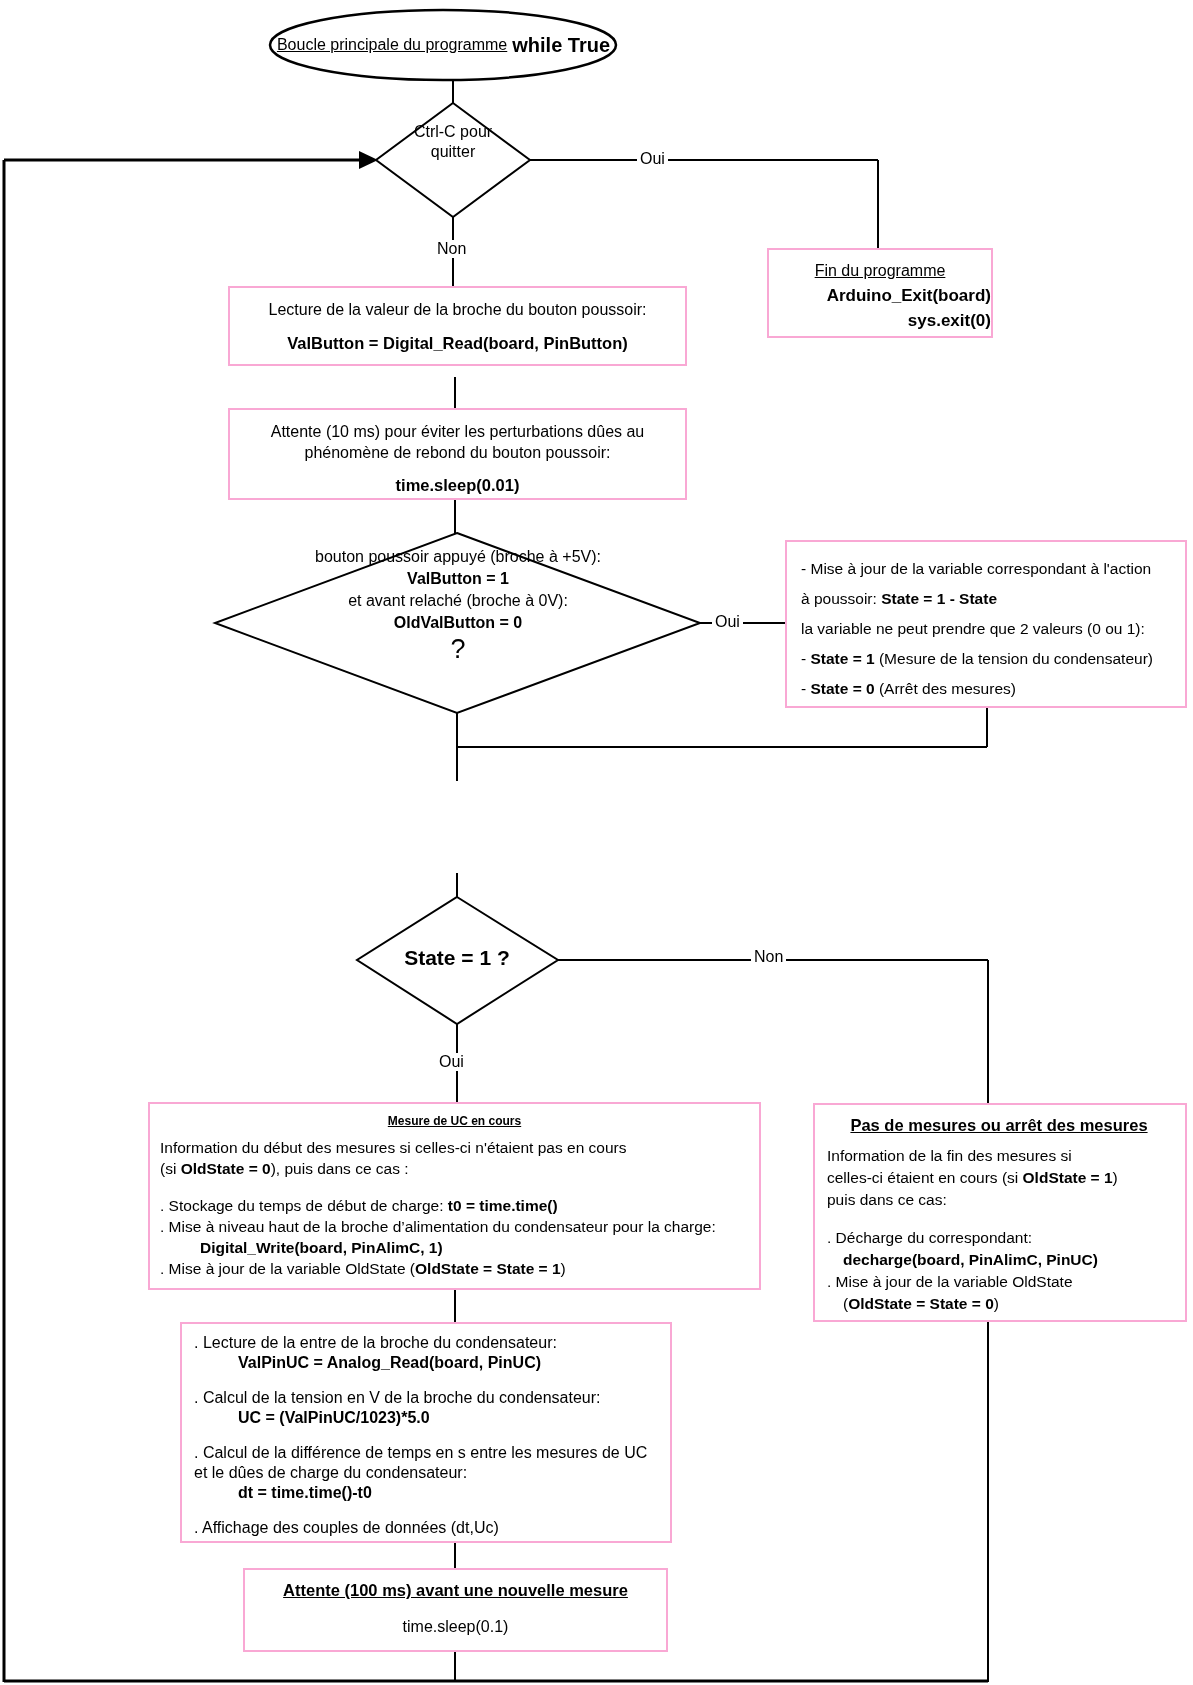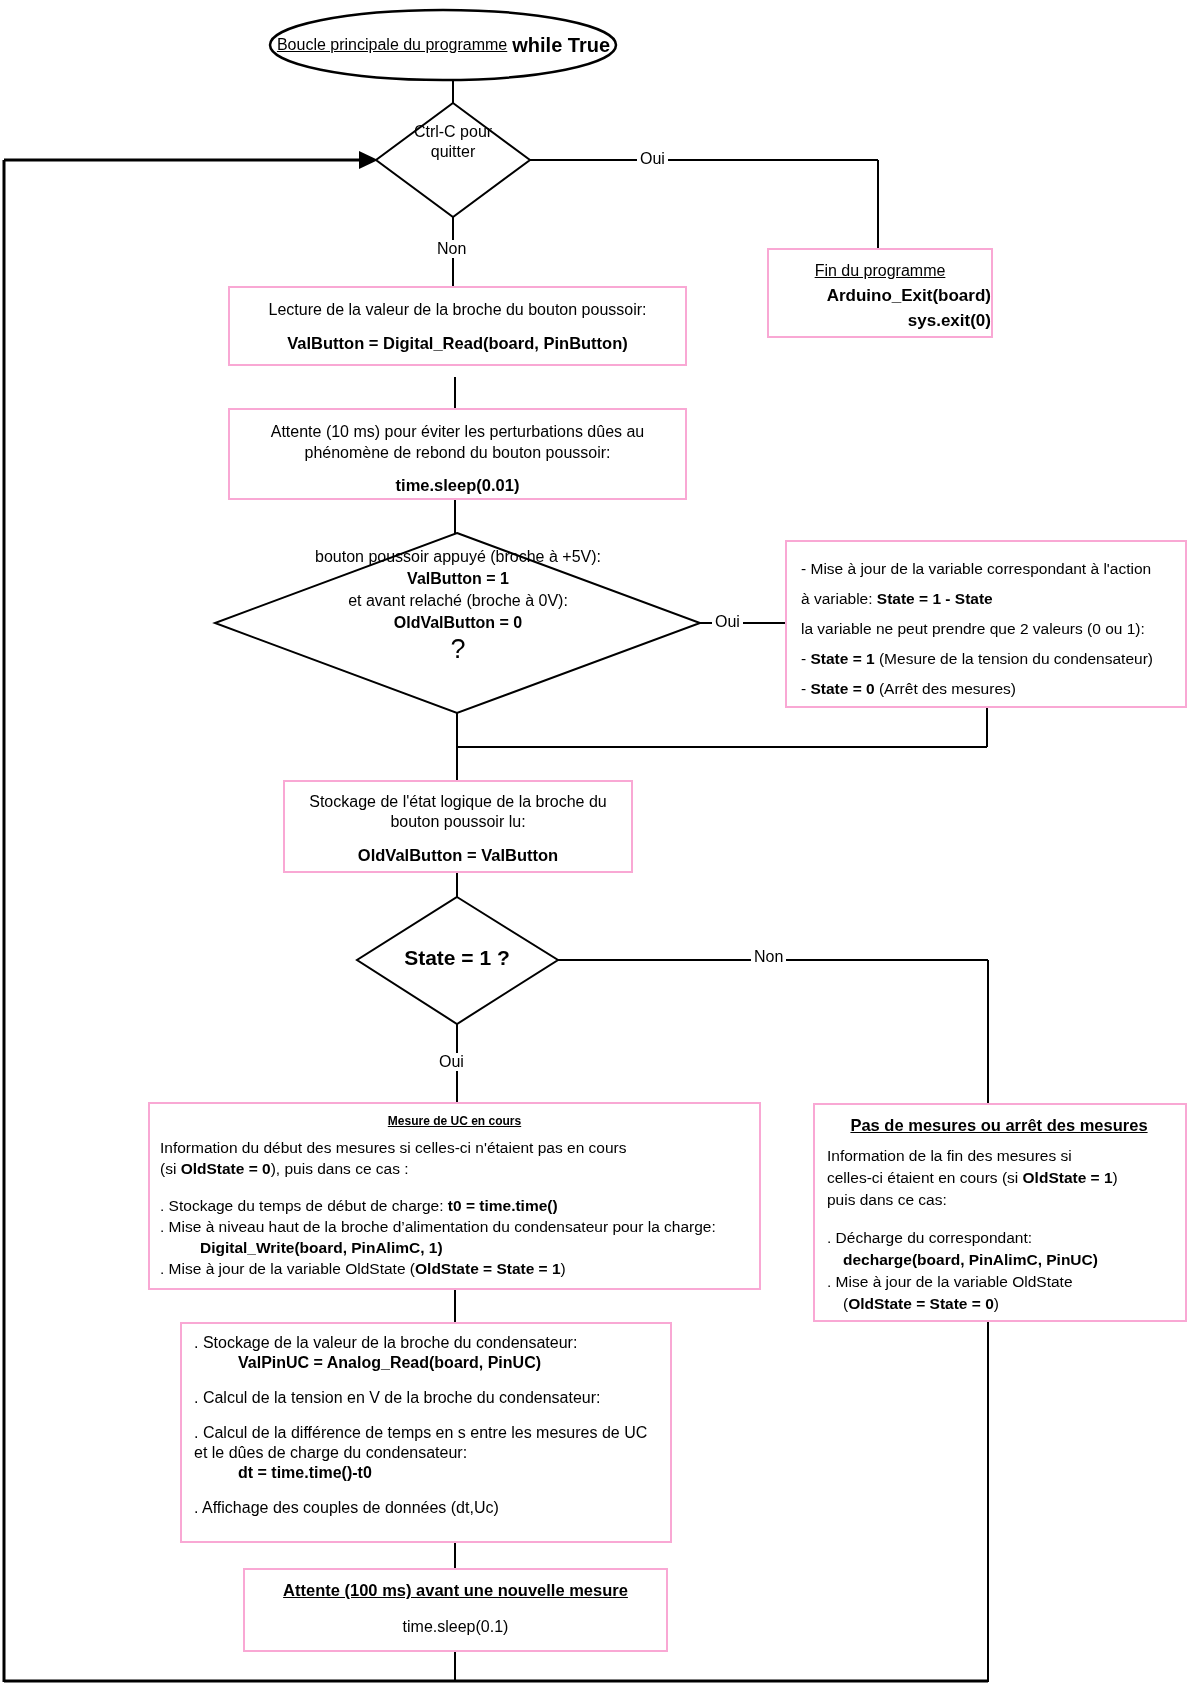--- a/index.html
+++ b/index.html
@@ -137,31 +137,26 @@
   <div class="txt c d2-txt">
     <div>bouton poussoir appuyé (broche à +5V):</div>
     <div class="b">ValButton = 1</div>
     <div>et avant relaché (broche à 0V):</div>
     <div class="b">OldValButton = 0</div>
     <div class="q">?</div>
   </div>
 
   <div class="node rect box-stateinfo">
     <div>- Mise à jour de la variable correspondant à l'action</div>
-    <div><span>à variable: </span><span class="b">State = 1 - State</span></div>
+    <div><span>à poussoir: </span><span class="b">State = 1 - State</span></div>
     <div>la variable ne peut prendre que 2 valeurs (0 ou 1):</div>
     <div><span>- </span><span class="b">State = 1</span><span>  (Mesure de la tension du condensateur)</span></div>
     <div><span>- </span><span class="b">State = 0</span><span>  (Arrêt des mesures)</span></div>
   </div>
 
-  <div class="node rect box-store c">
-    <div>Stockage de l'état logique de la broche du</div>
-    <div>bouton poussoir lu:</div>
-    <div class="b code">OldValButton = ValButton</div>
-  </div>
 
   <div class="txt c d3-txt">State = 1 ?</div>
 
   <div class="node rect box-measure">
     <div class="title b u c">Mesure de UC en cours</div>
     <div>Information du début des mesures si celles-ci n'étaient pas en cours</div>
     <div><span>(si </span><span class="b">OldState = 0</span><span>), puis dans ce cas :</span></div>
     <div class="sp"></div>
     <div><span>. Stockage du temps de début de charge: </span><span class="b">t0 = time.time()</span></div>
     <div>. Mise à niveau haut de la broche d’alimentation du condensateur pour la charge:</div>
@@ -175,24 +170,25 @@
     <div><span>celles-ci étaient en cours (si </span><span class="b">OldState = 1</span><span>)</span></div>
     <div>puis dans ce cas:</div>
     <div class="sp"></div>
     <div>. Décharge du correspondant:</div>
     <div class="b ind">decharge(board, PinAlimC, PinUC)</div>
     <div>. Mise à jour de la variable OldState</div>
     <div class="ind"><span>(</span><span class="b">OldState = State = 0</span><span>)</span></div>
   </div>
 
   <div class="node rect box-calc">
-    <div>. Stockage de la valeur de la broche du condensateur:</div>
+    <div>. Lecture de la entre de la broche du condensateur:</div>
     <div class="b ind">ValPinUC = Analog_Read(board, PinUC)</div>
     <div class="sp"></div>
     <div>. Calcul de la tension en V de la broche du condensateur:</div>
+    <div class="b ind">UC = (ValPinUC/1023)*5.0</div>
     <div class="sp"></div>
     <div>. Calcul de la différence de temps en s entre les mesures de UC</div>
     <div>et le dûes de charge du condensateur:</div>
     <div class="b ind">dt = time.time()-t0</div>
     <div class="sp"></div>
     <div>. Affichage des couples de données (dt,Uc)</div>
   </div>
 
   <div class="node rect box-wait100 c">
     <div class="title b u">Attente (100 ms) avant une nouvelle mesure</div>

